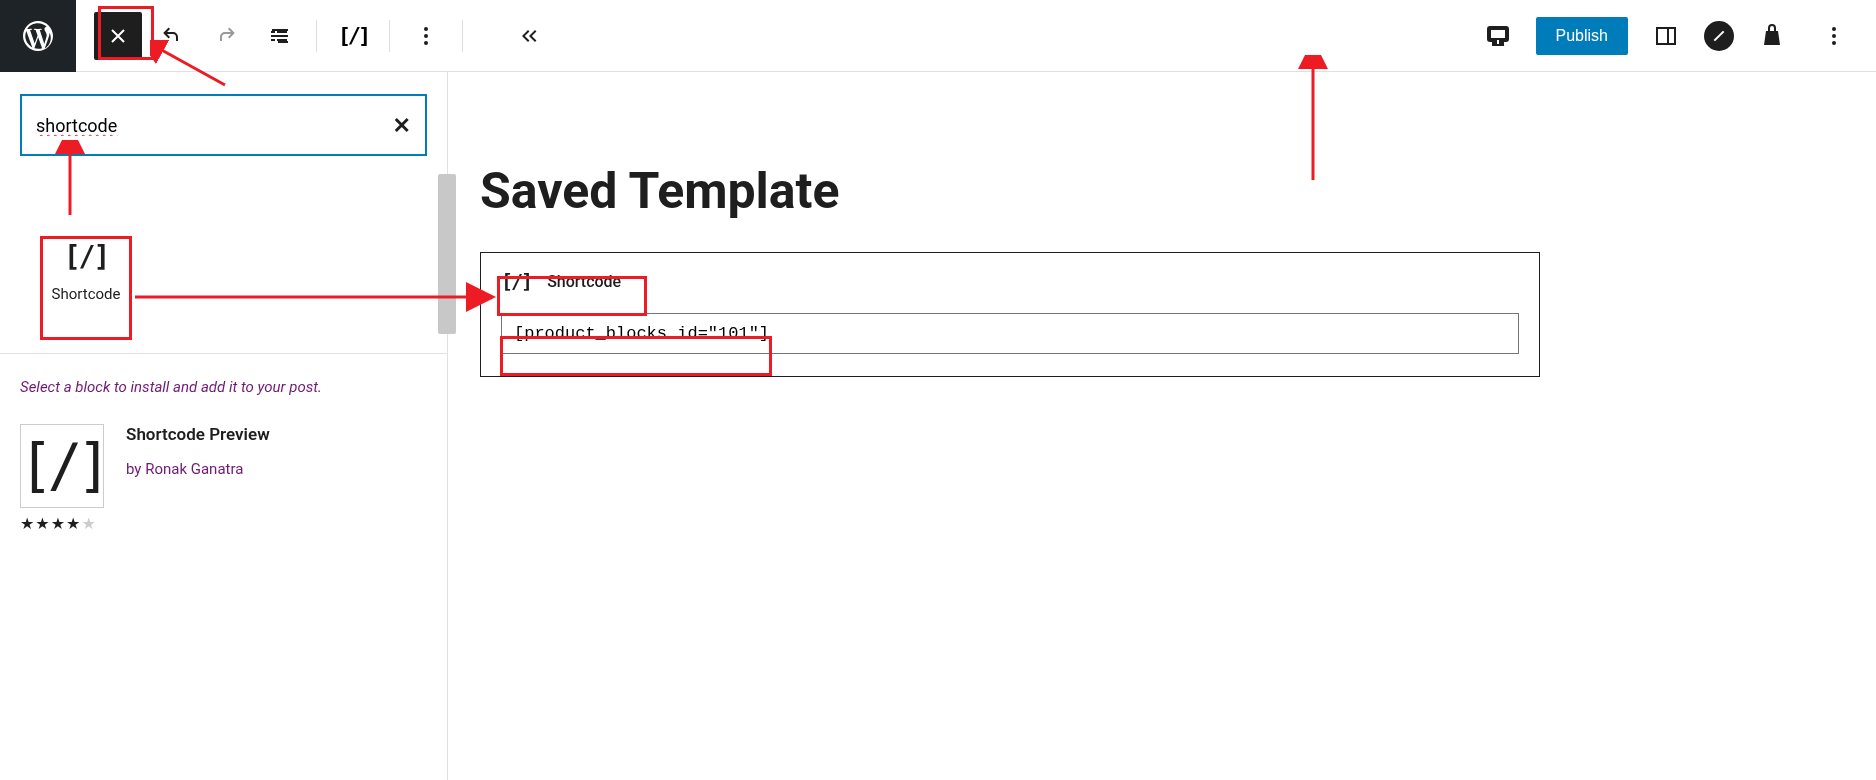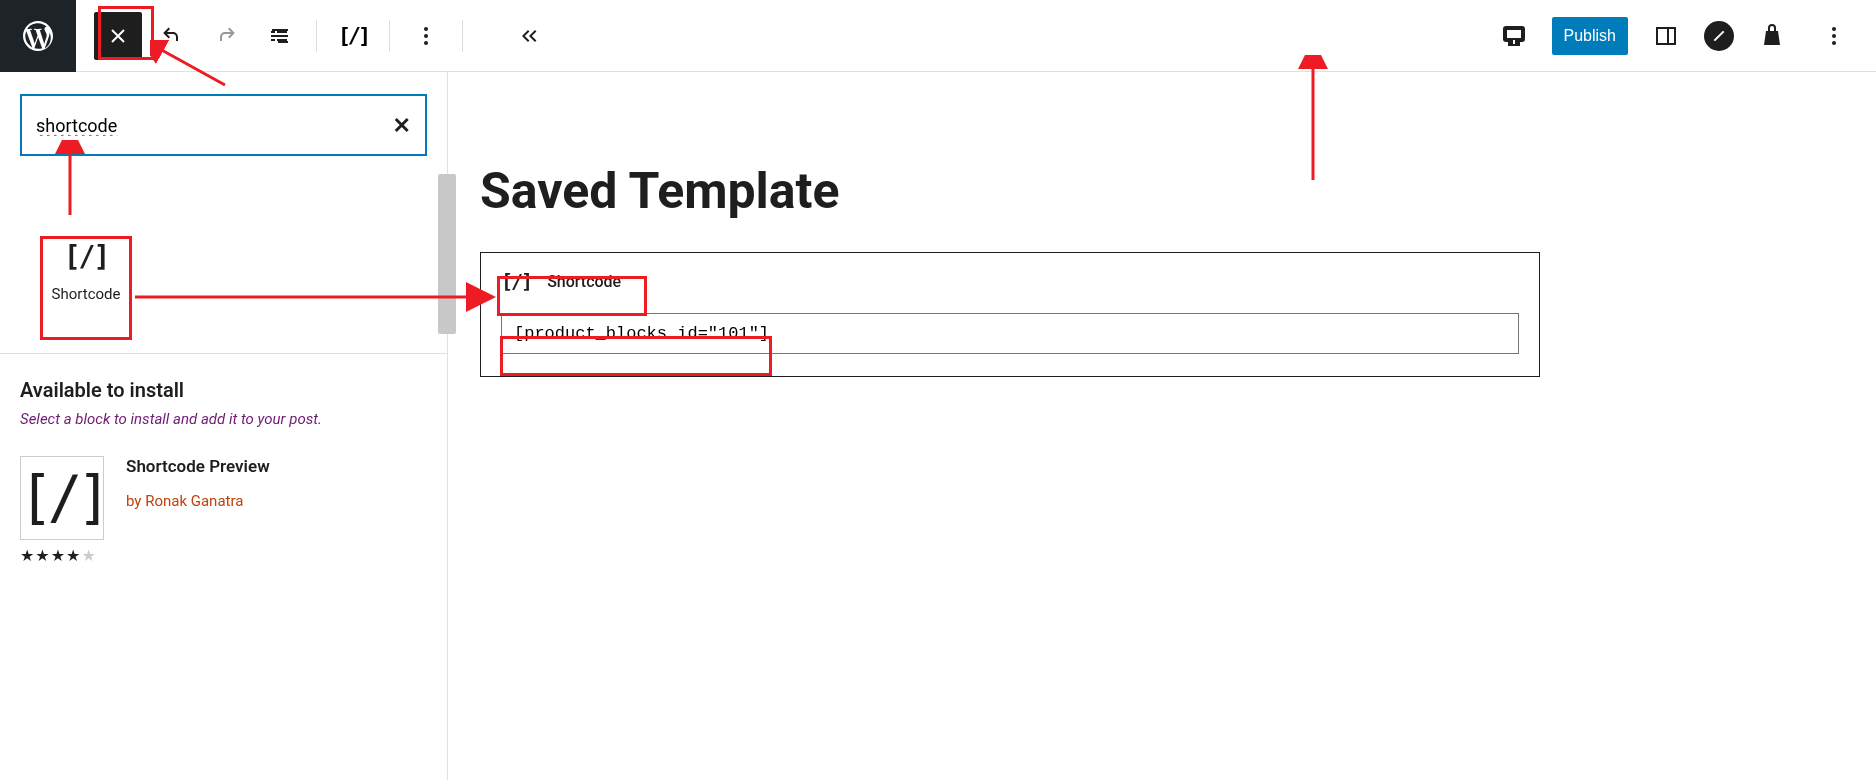--- a/index.html
+++ b/index.html
@@ -11,41 +11,41 @@
 .toolbar-left { display: flex; align-items: center; margin-left: 18px; gap: 6px; }
 .btn-icon { width: 48px; height: 48px; display: flex; align-items: center; justify-content: center; border: none; background: none; cursor: pointer; border-radius: 2px; }
 .btn-icon svg { width: 24px; height: 24px; fill: #1e1e1e; }
 .btn-icon.close-inserter { background: #1e1e1e; }
 .btn-icon.close-inserter svg { fill: #fff; stroke: #fff; }
 .btn-icon.disabled svg { fill: #999; }
 .divider-v { width: 1px; height: 32px; background: #ddd; margin: 0 6px; }
 .chev-left-dbl { margin-left: 30px; }
 
 .toolbar-right { margin-left: auto; display: flex; align-items: center; gap: 14px; padding-right: 18px; }
-.publish-btn { background: #007cba; color: #fff; border: none; padding: 10px 12px; font-size: 16px; font-weight: 400; border-radius: 2px; cursor: pointer; }
+.publish-btn { background: #007cba; color: #fff; border: none; padding: 10px 20px; font-size: 16px; font-weight: 400; border-radius: 2px; cursor: pointer; }
 .icon-circle { width: 30px; height: 30px; border-radius: 50%; background: #1e1e1e; display: flex; align-items: center; justify-content: center; }
 .icon-circle svg { fill: #fff; width: 16px; height: 16px; }
 
 .sidebar { position: absolute; left: 0; top: 72px; width: 448px; height: 708px; background: #fff; border-right: 1px solid #e0e0e0; }
 .search-wrap { padding: 22px 20px 10px 20px; }
 .search-box { border: 2px solid #007cba; height: 62px; display: flex; align-items: center; padding: 0 14px; }
 .search-box input { border: none; outline: none; font-size: 18px; flex: 1; font-family: inherit; }
 .search-box .clear { cursor: pointer; font-size: 22px; font-weight: bold; }
 
 .block-result { margin: 74px 20px 0 36px; width: 100px; text-align: center; cursor: pointer; }
 .block-result .bicon { font-size: 28px; font-family: monospace; font-weight: bold; letter-spacing: -2px; margin-bottom: 12px; }
 .block-result .blabel { font-size: 15px; }
 
 .install-section { border-top: 1px solid #e0e0e0; margin-top: 50px; padding: 24px 20px; }
 .install-section h2 { font-size: 20px; font-weight: 600; margin-bottom: 8px; }
 .install-section .sub { font-size: 15px; color: #701a75; margin-bottom: 28px; font-style: italic; }
 .install-item { display: flex; gap: 22px; }
 .install-icon { width: 84px; height: 84px; border: 1px solid #ccc; display: flex; align-items: center; justify-content: center; font-family: monospace; font-size: 58px; letter-spacing: -6px; flex-shrink: 0; }
 .install-meta h3 { font-size: 17px; font-weight: 600; margin-bottom: 16px; }
-.install-meta .author { font-size: 15px; color: #c2410c; margin-bottom: 8px; }
+.install-meta .author { font-size: 15px; color: #701a75; margin-bottom: 8px; }
 .install-meta .desc { font-size: 15px; color: #555; line-height: 1.5; }
 .stars { margin-top: 6px; font-size: 16px; letter-spacing: 1px; }
 .stars .full { color: #1e1e1e; }
 .stars .empty { color: #ccc; }
 
 .canvas { position: absolute; left: 460px; top: 72px; right: 0; height: 708px; overflow: auto; padding: 90px 40px 40px 20px; }
 .page-title { font-size: 50px; font-weight: 700; margin-bottom: 32px; }
 .shortcode-block { border: 1px solid #1e1e1e; padding: 16px 20px 22px 20px; max-width: 1060px; }
 .sc-header { display: flex; align-items: center; gap: 16px; margin-bottom: 20px; }
 .sc-header .sicon { font-family: monospace; font-size: 20px; font-weight: bold; letter-spacing: -2px; }
@@ -151,21 +151,20 @@
       <span class="clear">✕</span>
     </div>
   </div>
 
   <div class="block-result">
     <div class="bicon">[/]</div>
     <div class="blabel">Shortcode</div>
   </div>
 
   <div class="install-section">
-    <h2>Available to install</h2>
     <p class="sub">Select a block to install and add it to your post.</p>
     <div class="install-item">
       <div>
         <div class="install-icon">[/]</div>
         <div class="stars"><span class="full">★★★★</span><span class="empty">★</span></div>
       </div>
       <div class="install-meta">
         <h3>Shortcode Preview</h3>
         <p class="author">by Ronak Ganatra</p>
       </div>

